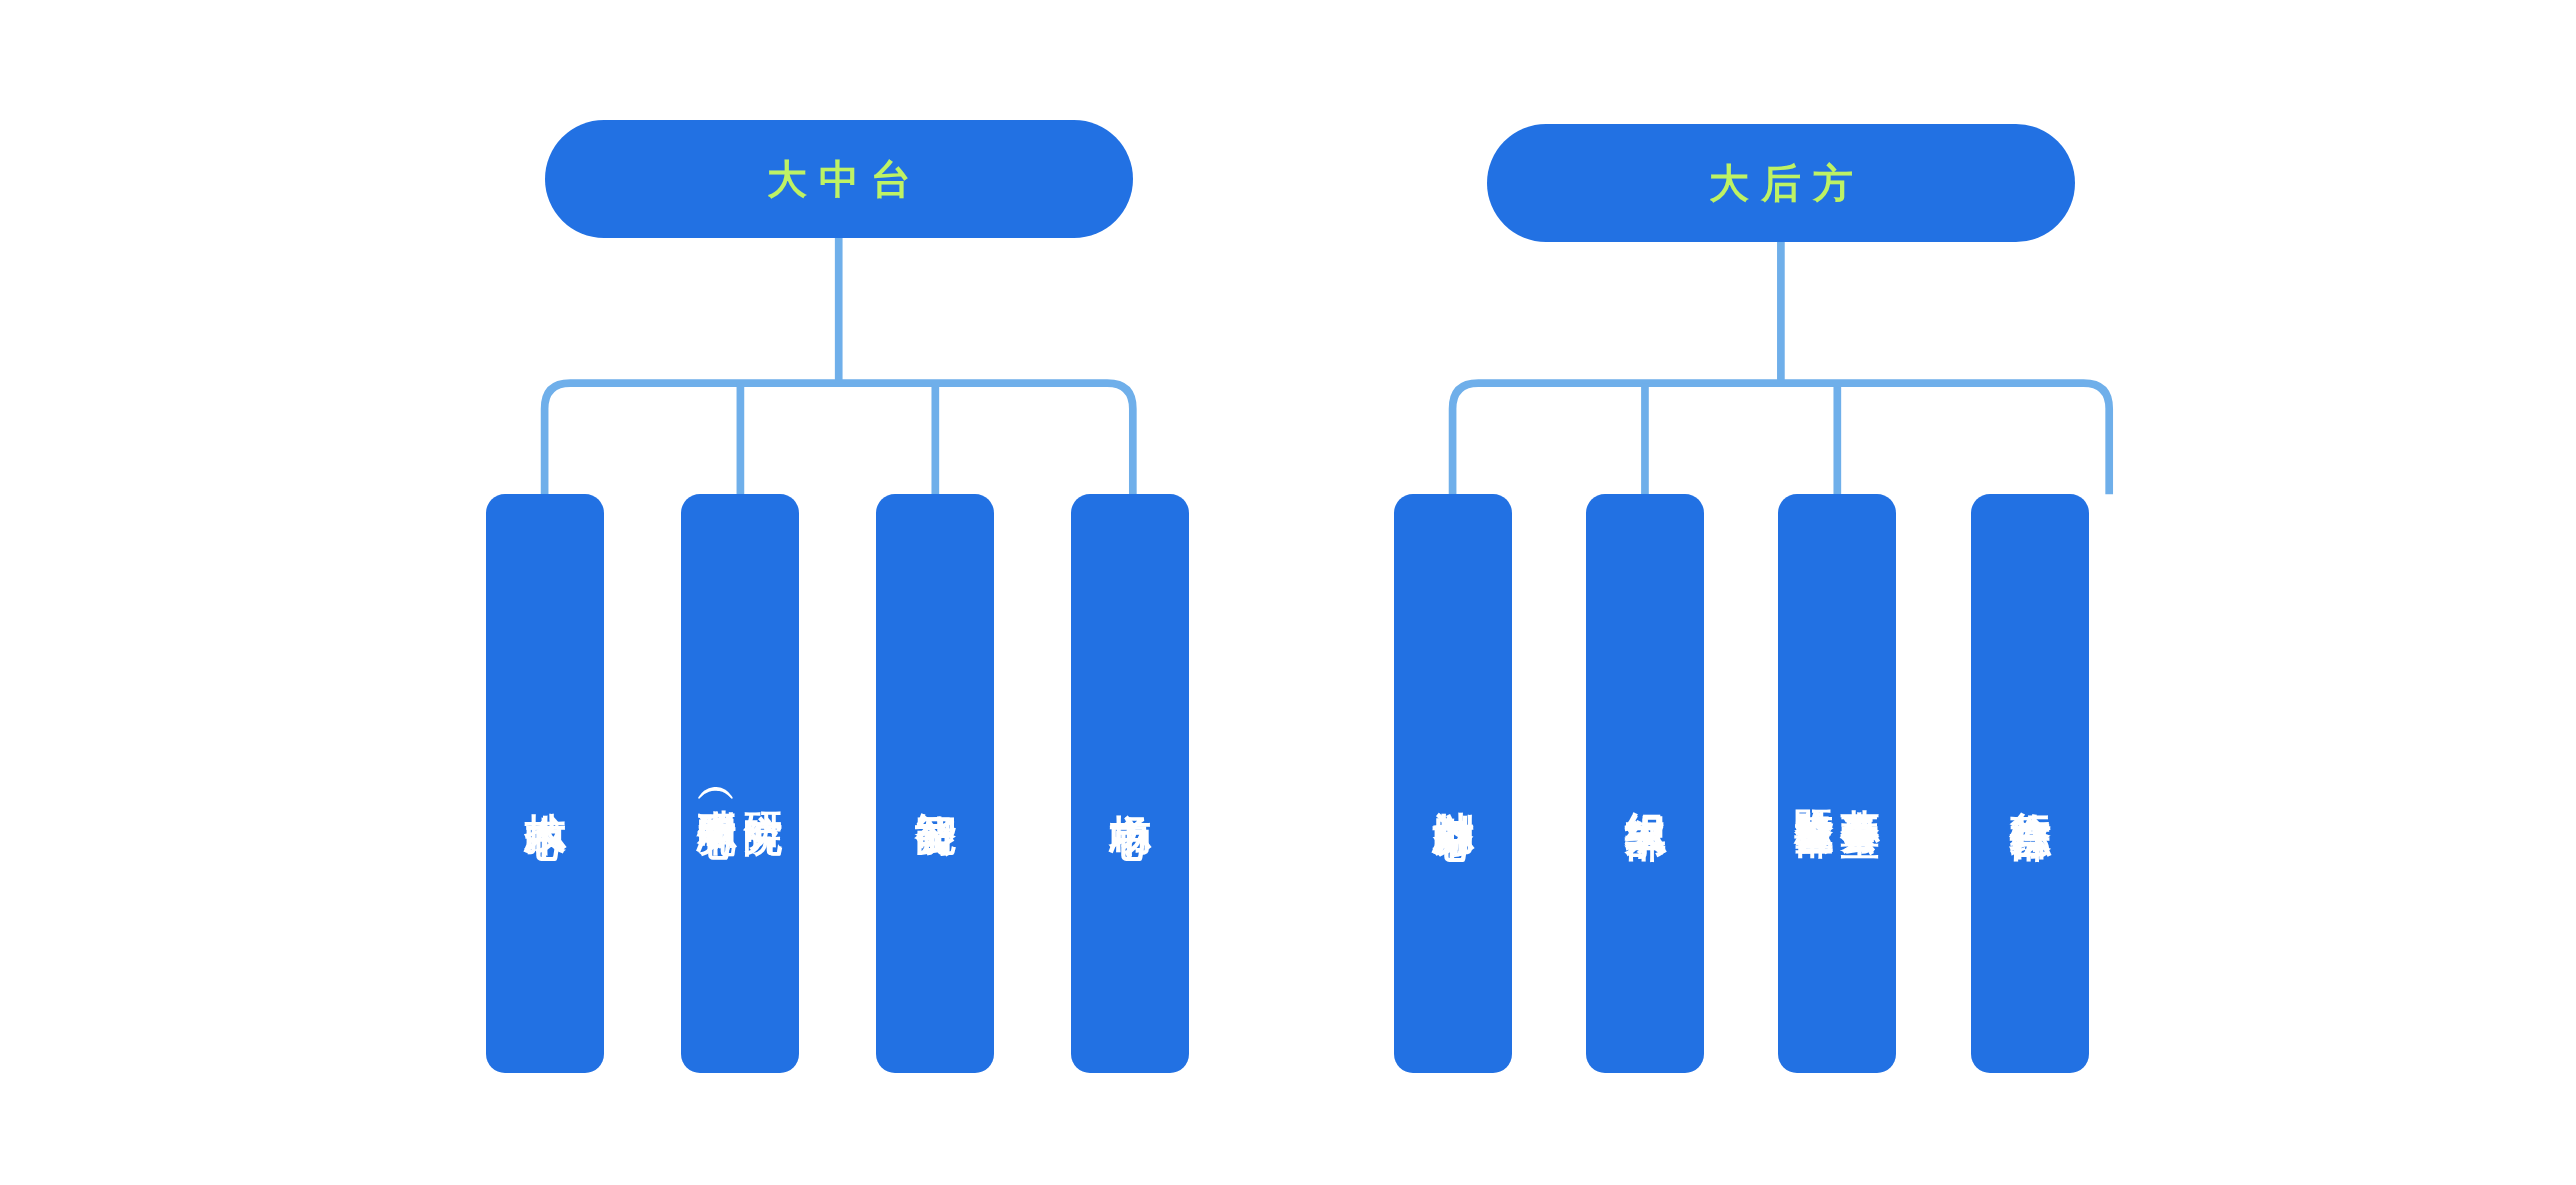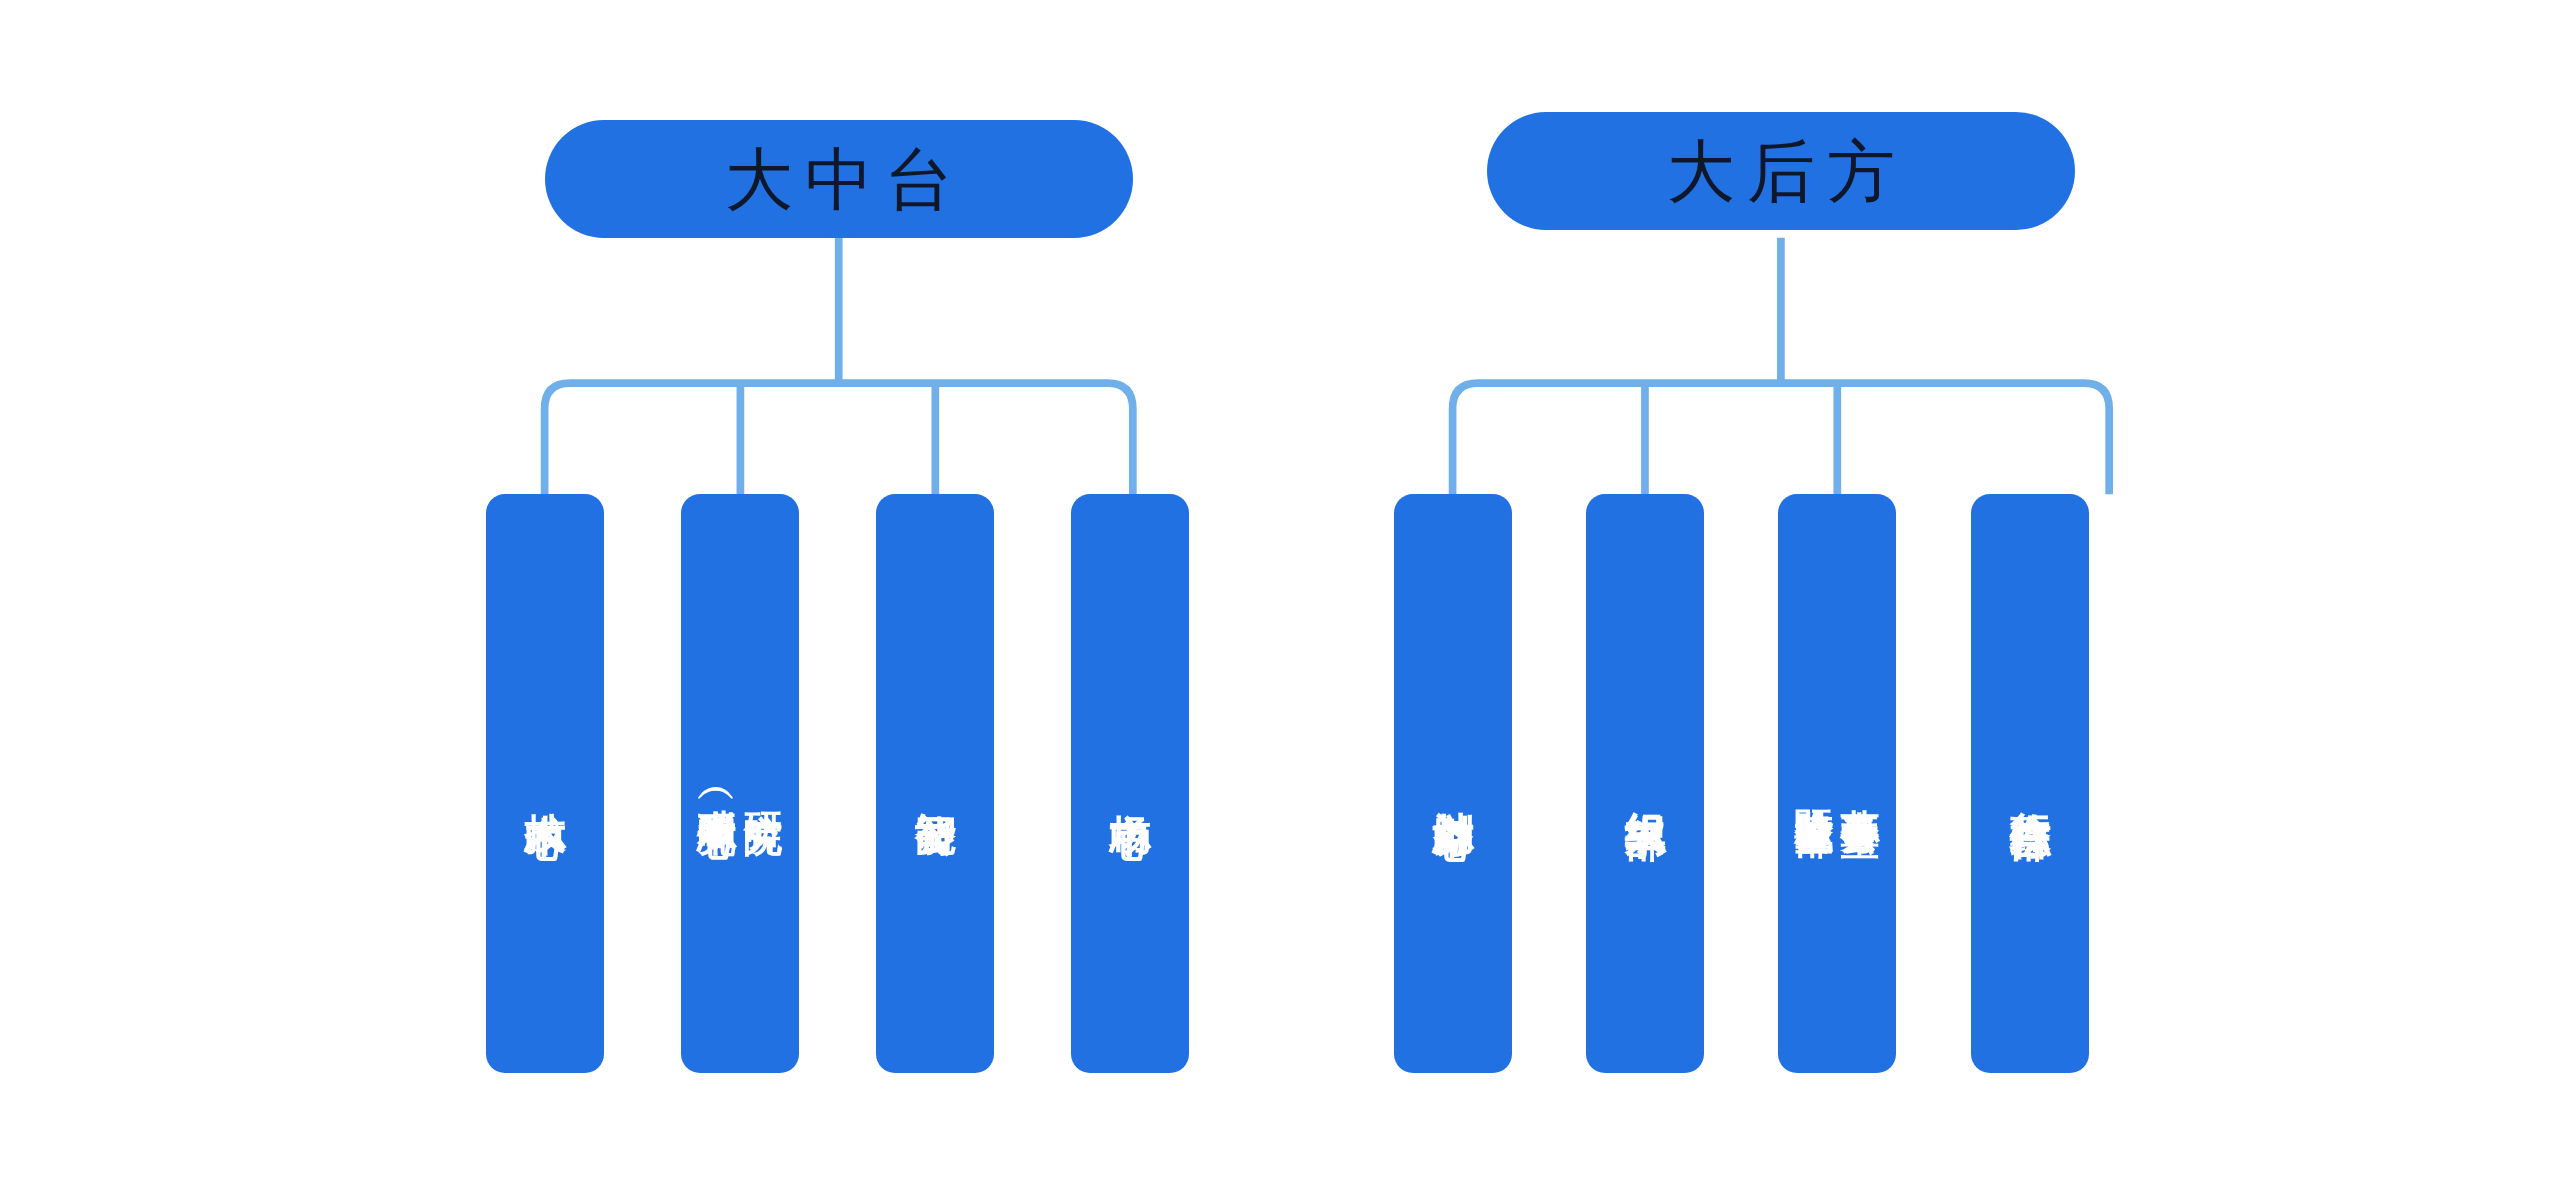--- a/index.html
+++ b/index.html
@@ -33,23 +33,23 @@
   .group-pill {
     position: absolute;
     background: #2271E3;
     border-radius: 8549px;
     display: flex;
     align-items: center;
     justify-content: center;
     box-sizing: border-box;
   }
   .group-pill-label {
-    color: #0f172a;
-    font-size: 68px;
-    font-weight: normal;
+    color: #bef264;
+    font-size: 40px;
+    font-weight: bold;
     letter-spacing: 12px;
     text-indent: 12px;
     line-height: 1;
     white-space: nowrap;
   }
 
   
   .dept-card {
     position: absolute;
     background: #2271E3;
@@ -94,21 +94,21 @@
     <path d="M 2083 278 L 2083 448" stroke="#6FAFEA" stroke-width="9" fill="none" stroke-linecap="butt"></path>
     <path d="M 1699 578 L 1699 478 Q 1699 448 1729 448 L 2437 448 Q 2467 448 2467 478 L 2467 578" stroke="#6FAFEA" stroke-width="9" fill="none" stroke-linecap="butt"></path>
     <path d="M 1924 448 L 1924 578" stroke="#6FAFEA" stroke-width="9" fill="none"></path>
     <path d="M 2149 448 L 2149 578" stroke="#6FAFEA" stroke-width="9" fill="none"></path>
   </svg>
 
   <div class="group-pill" style="left:545px; top:120px; width:588px; height:118px;">
     <span class="group-pill-label">大中台</span>
   </div>
 
-  <div class="group-pill" style="left:1487px; top:112px; width:588px; height:118px;">
+  <div class="group-pill" style="left:1487px; top:124px; width:588px; height:118px;">
     <span class="group-pill-label">大后方</span>
   </div>
 
   <div class="dept-card" style="left:486px; top:494px; width:118px; height:579px;">
     <span class="dept-card-label">技术中心</span>
   </div>
 
   <div class="dept-card" style="left:681px; top:494px; width:118px; height:579px;">
     <span class="dept-card-label two-line">研究院
 （碳中和研究中心）</span>

